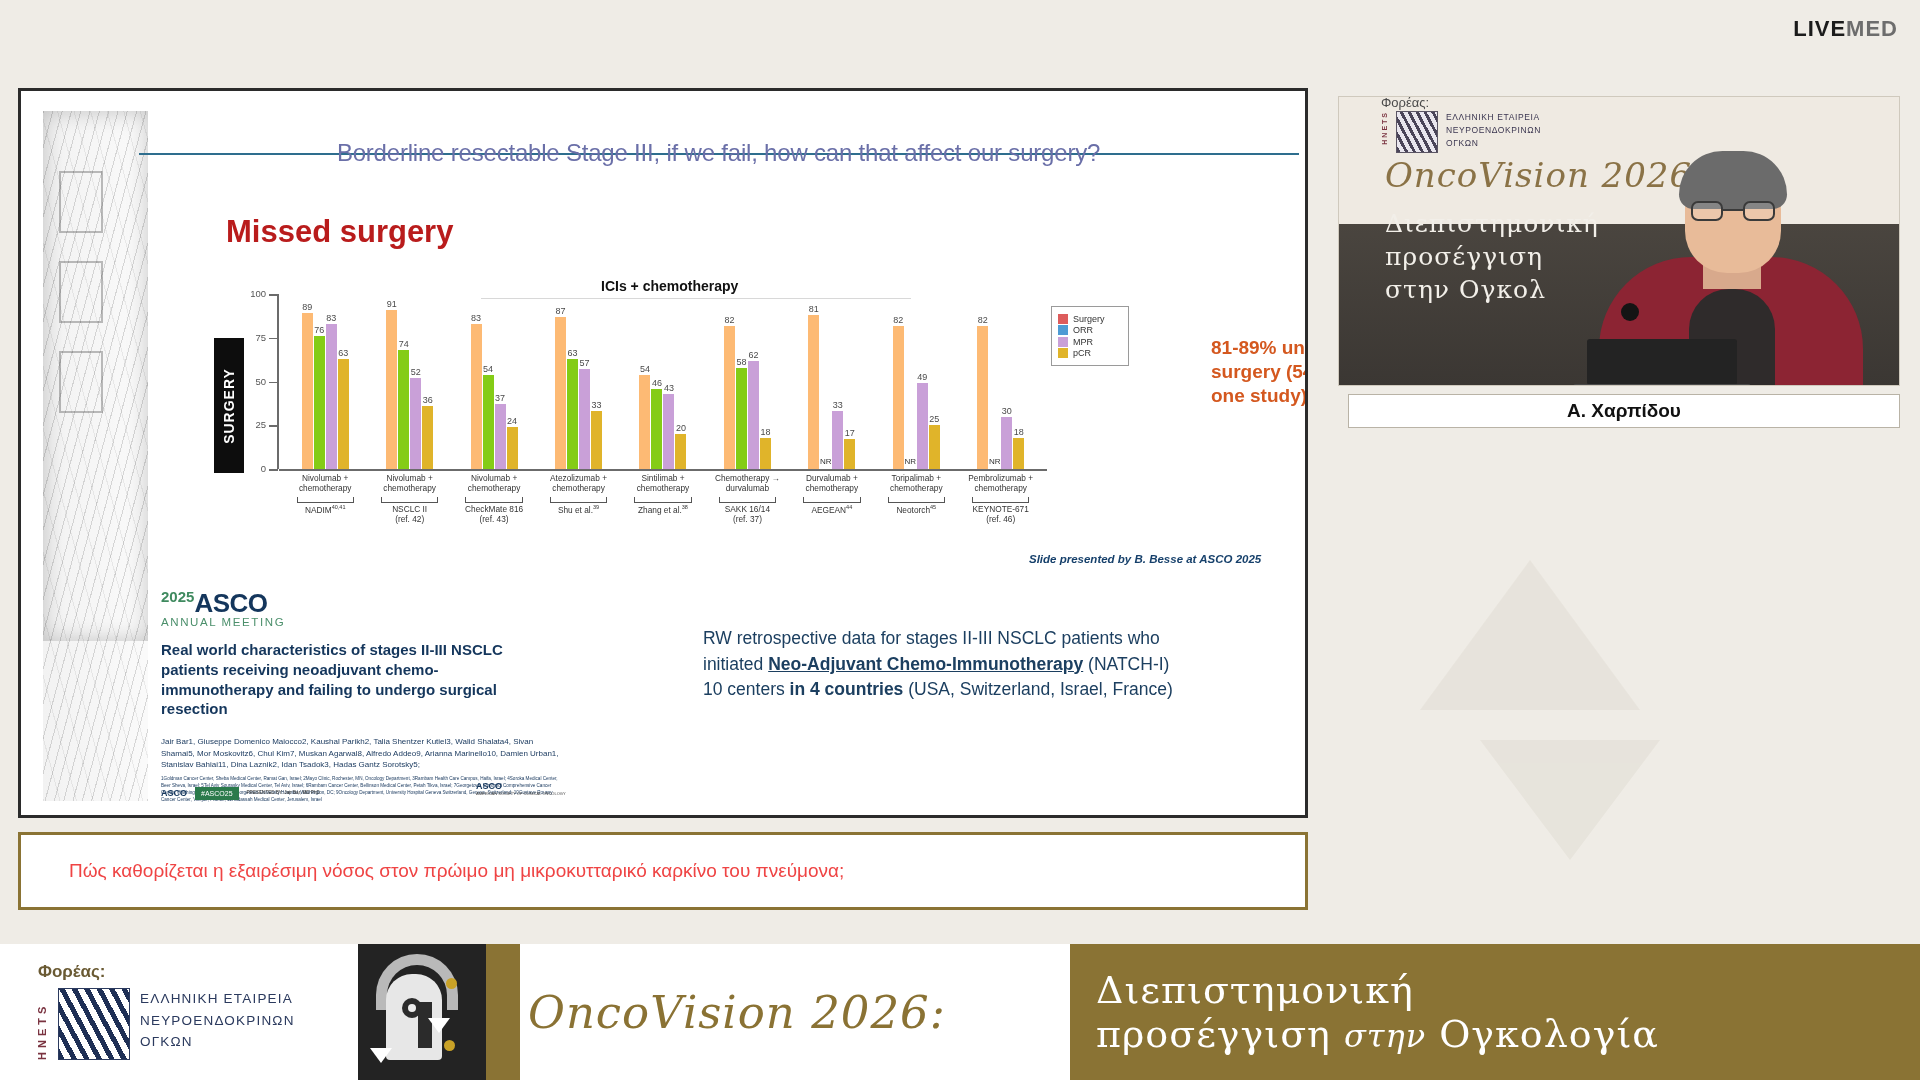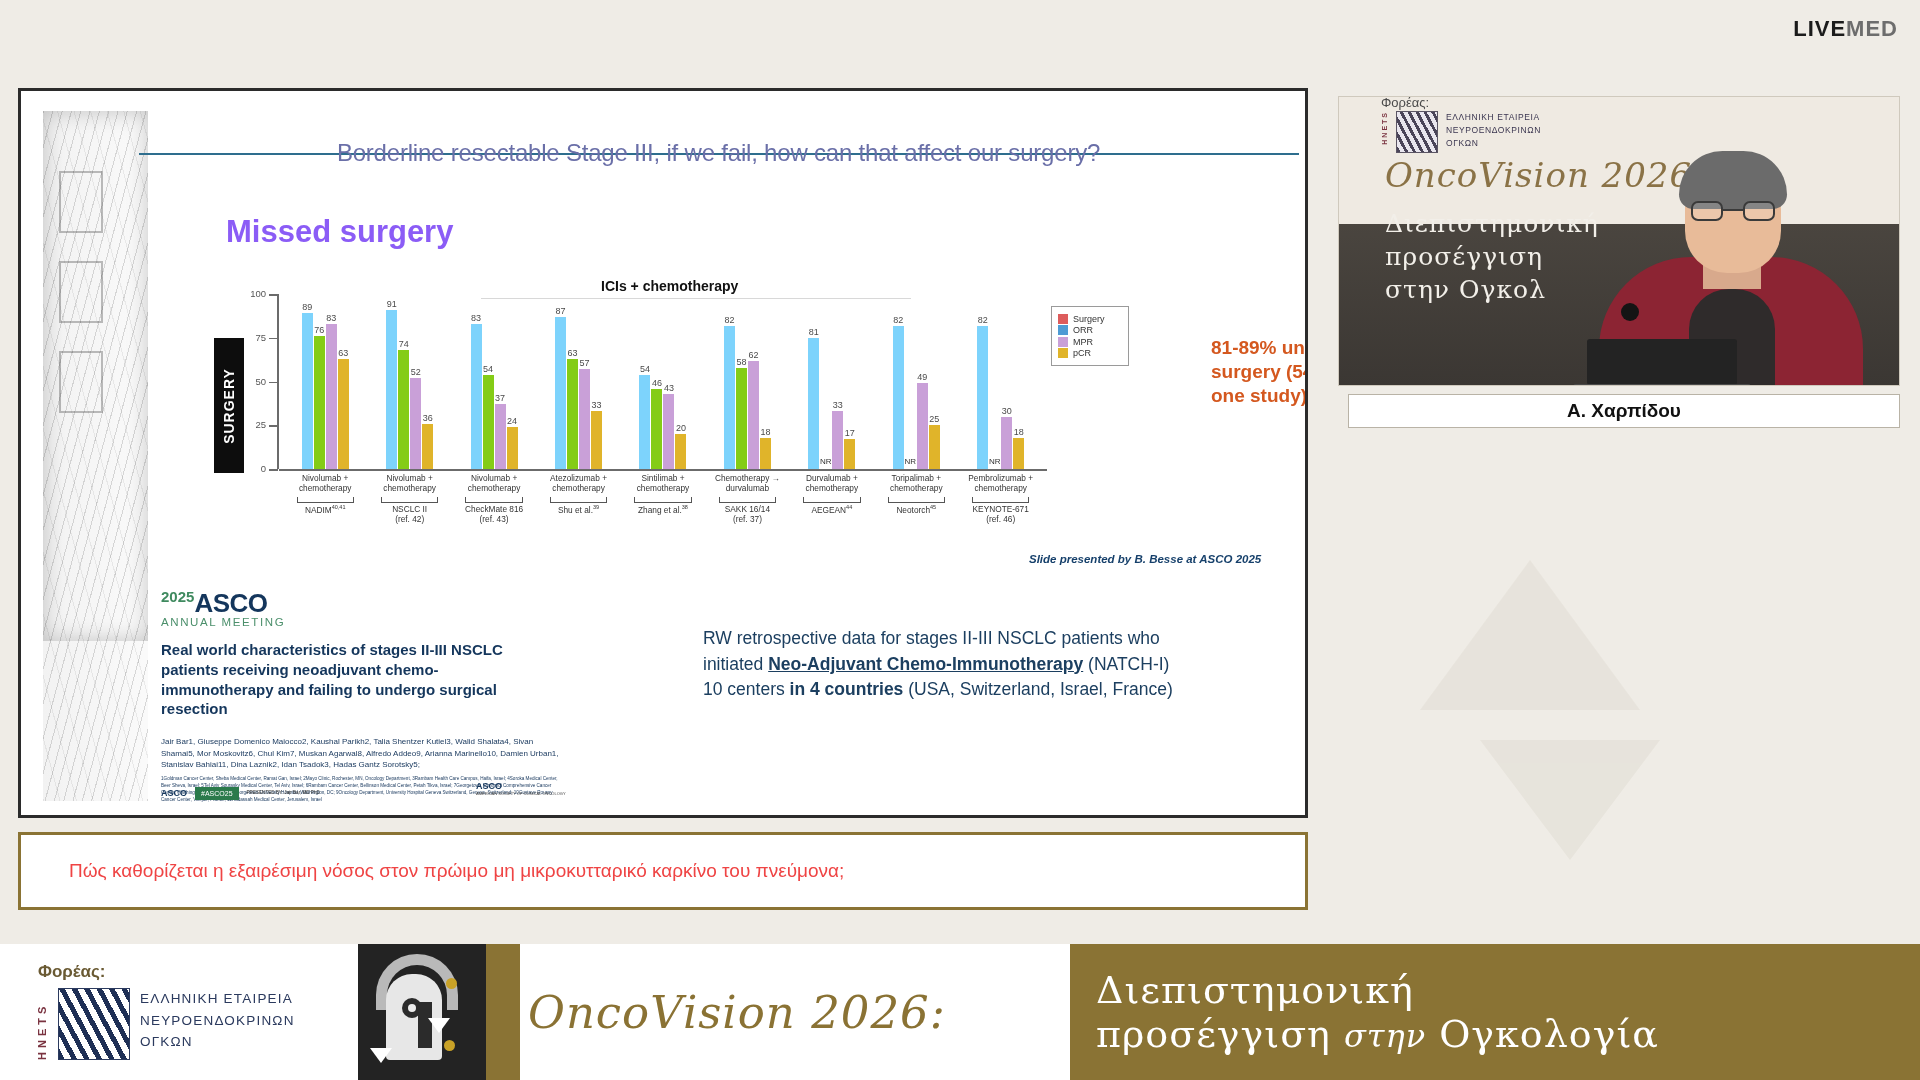--- a/index.html
+++ b/index.html
@@ -61,21 +61,21 @@
   .title-rule{
     position:absolute; left:118px; top:62px; width:1160px; height:2px; background:#2e6e8e;
   }
   .slide-sub{
     position:absolute; left:130px; top:48px; width:1135px;
     text-align:center; font-size:24px; color:#6a6fa8; letter-spacing:-.2px;
   }
 
   .missed{
     position:absolute; left:205px; top:123px;
-    font-size:31px; font-weight:700; color:#8b5cf6;
+    font-size:31px; font-weight:700; color:#b91c1c;
   }
 
   
   .figure { position:absolute; left:150px; top:185px; width:1120px; height:300px; }
 
   .surgery-tab{
     position:absolute; left:43px; top:62px; width:30px; height:135px;
     background:#0d0d0d; color:#fff; font-weight:700; font-size:14px;
     letter-spacing:1px;
     display:flex; align-items:center; justify-content:center;
@@ -111,21 +111,21 @@
     flex:1 1 0; height:175px; position:relative;
     display:flex; align-items:flex-end; justify-content:center; gap:1px;
   }
   .bar{ width:11px; position:relative; }
   .bar i{
     position:absolute; bottom:100%; left:50%; transform:translateX(-50%);
     font-size:9px; color:#4a4a4a; font-style:normal; white-space:nowrap;
     margin-bottom:1px;
   }
   .bar.nr i{ color:#333; font-size:8px; }
-  .c-surgery{ background:#7dd3fc;text-align:center; }
+  .c-surgery{ background:#fdba74;text-align:center; }
   .c-orr{ background:#84cc16; }
   .c-mpr{ background:#c9a0d8; }
   .c-pcr{ background:#e0b42a; }
 
   .xlabels{
     position:absolute; left:112px; top:197px; width:760px;
     display:flex;
   }
   .xlab{
     flex:1 1 0; text-align:center; font-size:8.3px; color:#333; line-height:1.25;
@@ -405,21 +405,21 @@
         <div class="group">
           <div class="bar c-surgery" style="height: 159.25px;">
             <i>91</i>
           </div>
           <div class="bar c-orr" style="height: 119px;">
             <i>74</i>
           </div>
           <div class="bar c-mpr" style="height: 91px;">
             <i>52</i>
           </div>
-          <div class="bar c-pcr" style="height: 45px;">
+          <div class="bar c-pcr" style="height: 63px;">
             <i>36</i>
           </div>
         </div>
         <div class="group">
           <div class="bar c-surgery" style="height: 145.25px;">
             <i>83</i>
           </div>
           <div class="bar c-orr" style="height: 94.5px;">
             <i>54</i>
           </div>
@@ -466,21 +466,21 @@
             <i>58</i>
           </div>
           <div class="bar c-mpr" style="height: 108.5px;">
             <i>62</i>
           </div>
           <div class="bar c-pcr" style="height: 31.5px;">
             <i>18</i>
           </div>
         </div>
         <div class="group">
-          <div class="bar c-surgery" style="height: 131px;">
+          <div class="bar c-surgery" style="height: 154px;">
             <i>81</i>
           </div>
           <div class="bar c-orr nr" style="height: 2px; background: transparent;">
             <i>NR</i>
           </div>
           <div class="bar c-mpr" style="height: 57.75px;">
             <i>33</i>
           </div>
           <div class="bar c-pcr" style="height: 29.75px;">
             <i>17</i>

